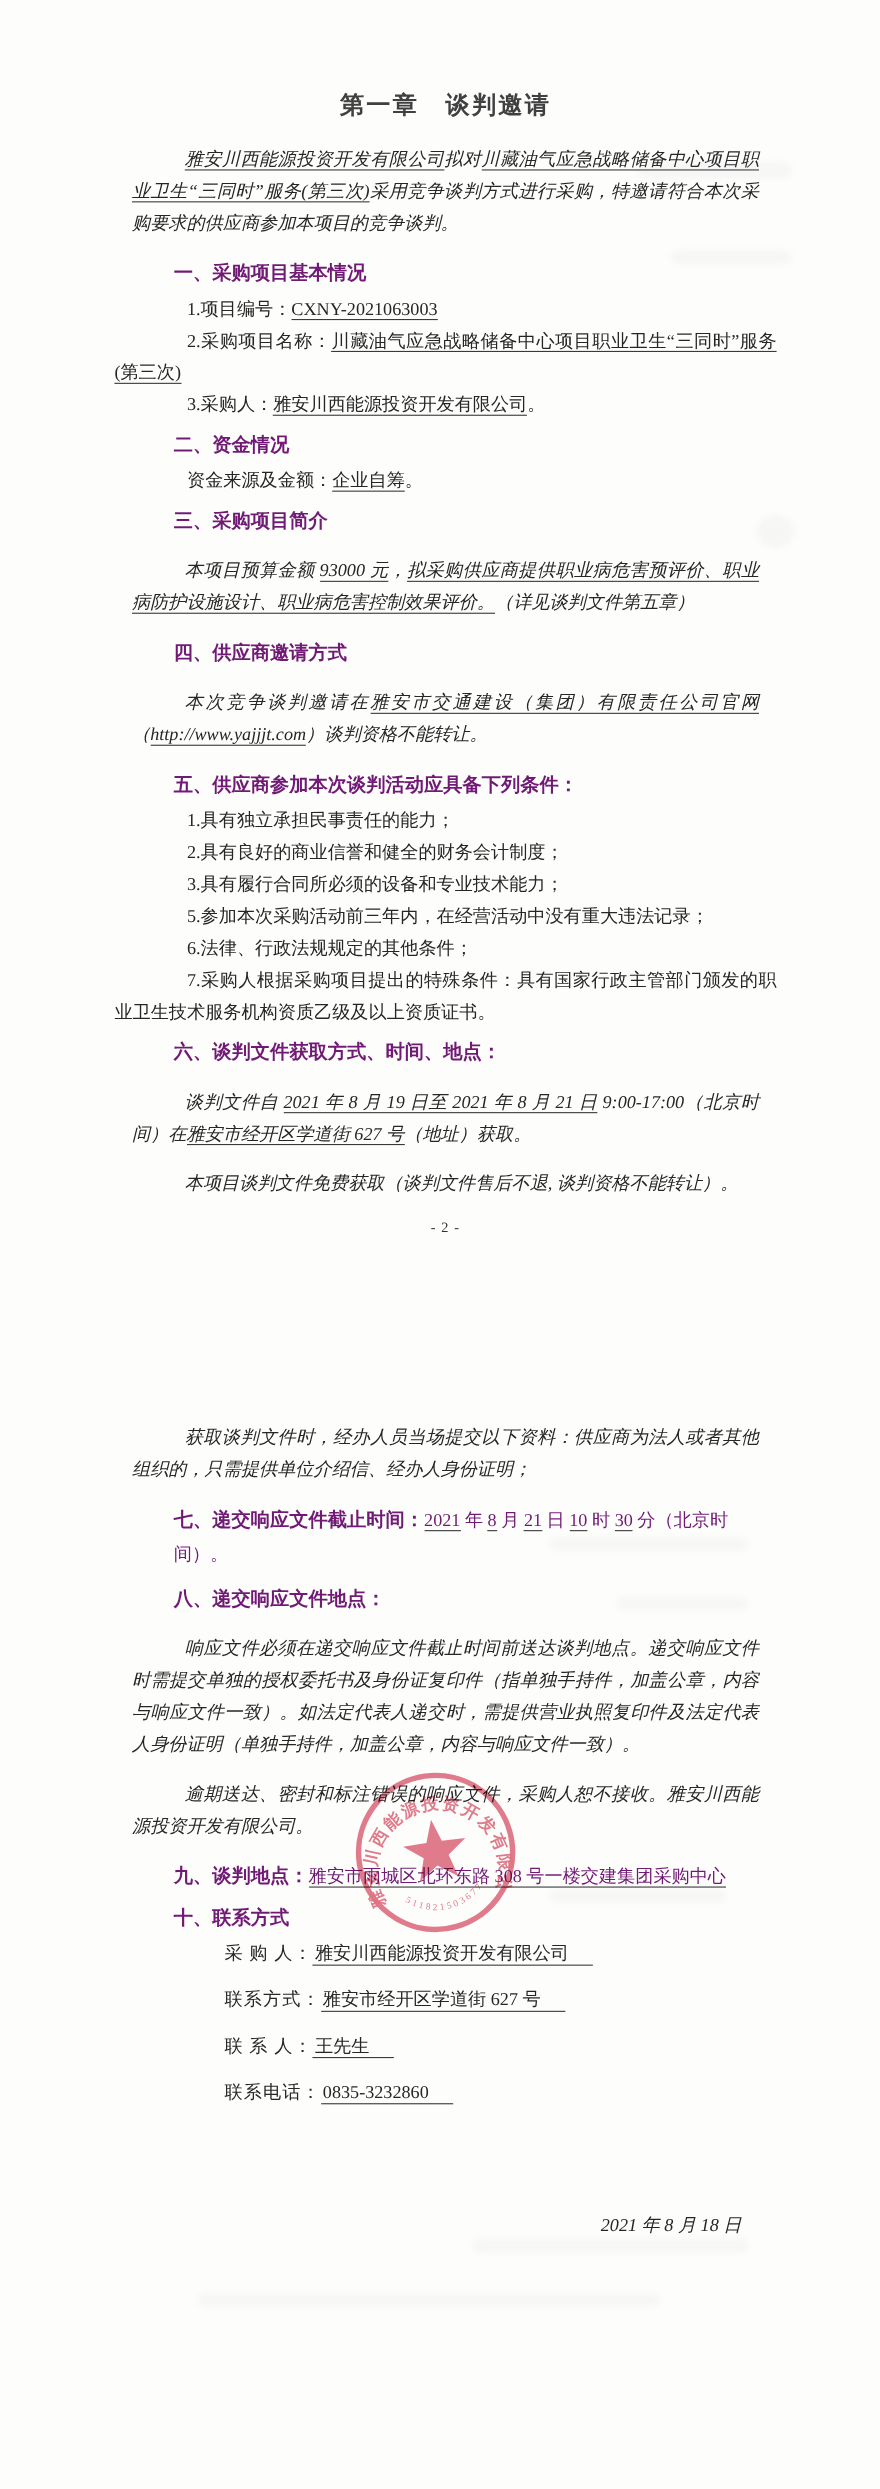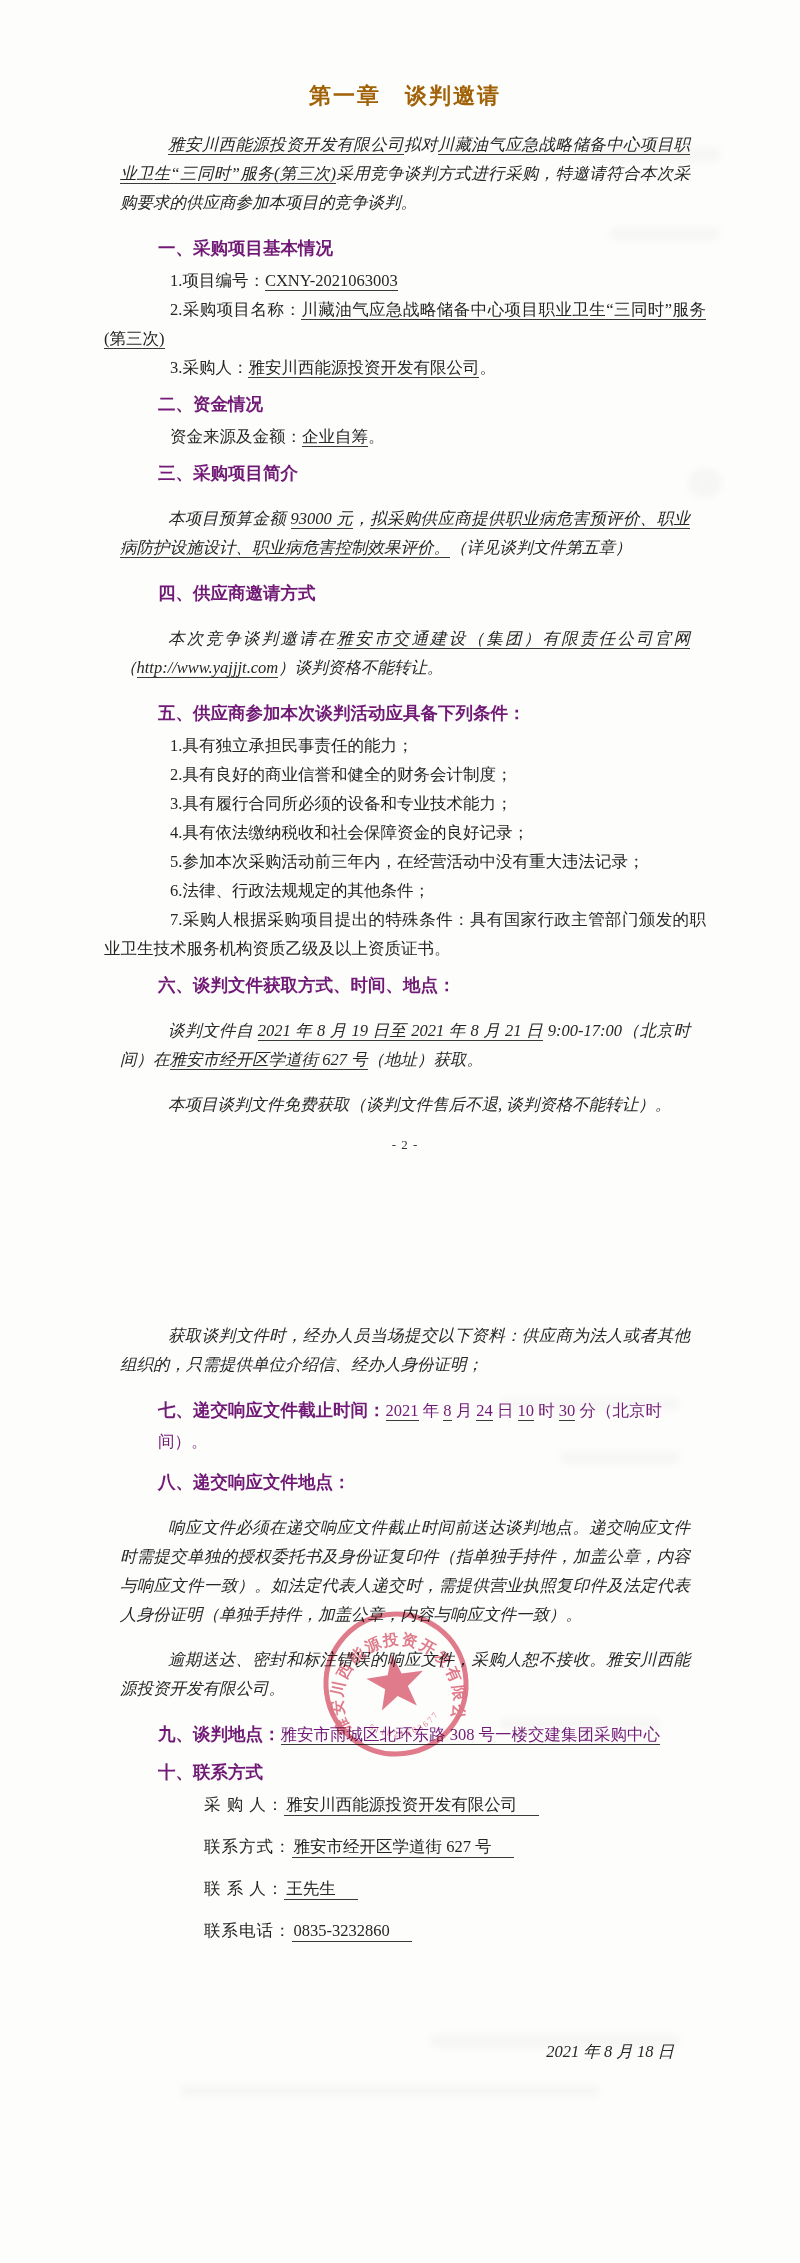--- a/index.html
+++ b/index.html
@@ -10,21 +10,21 @@
     background:#fdfdfc;
     overflow:hidden;
     font-family:"Liberation Serif","DejaVu Serif",serif;
     font-size:16.5px;line-height:29px;color:#262626;
   }
   .content{padding:80px 94px 0 104px;}
   .doc-title{
     text-align:center;
     font-family:"Liberation Sans","DejaVu Sans",sans-serif;
     font-weight:bold;font-size:22px;letter-spacing:2px;
-    color:#a16207;margin:0 0 18px 0;line-height:32px;
+    color:#404040;margin:0 0 18px 0;line-height:32px;
   }
   .p{margin:16px;text-indent:48px;text-align:justify;font-style:italic;}
   .noindent{text-indent:0;}
   .sec{
     font-family:"Liberation Sans","DejaVu Sans",sans-serif;
     font-weight:bold;font-size:17.5px;color:#701a75;
     margin:7px 0 3px 0;padding-left:54px;line-height:30px;
   }
   .sec .val{font-family:"Liberation Serif","DejaVu Serif",serif;font-weight:normal;font-size:16.5px;}
   .num{margin:0;padding-left:66px;text-align:justify;}
@@ -75,36 +75,35 @@
     <h2 class="sec">三、采购项目简介</h2>
     <p class="p"><span>本项目预算金额 </span><span class="u">93000 元</span><span>，</span><span class="u">拟采购供应商提供职业病危害预评价、职业病防护设施设计、职业病危害控制效果评价。</span><span>（详见谈判文件第五章）</span></p>
 
     <h2 class="sec">四、供应商邀请方式</h2>
     <p class="p"><span>本次竞争谈判邀请在</span><span class="u">雅安市交通建设（集团）有限责任公司官网</span><span>（</span><span class="u">http://www.yajjjt.com</span><span>）谈判资格不能转让。</span></p>
 
     <h2 class="sec">五、供应商参加本次谈判活动应具备下列条件：</h2>
     <p class="num">1.具有独立承担民事责任的能力；</p>
     <p class="num">2.具有良好的商业信誉和健全的财务会计制度；</p>
     <p class="num">3.具有履行合同所必须的设备和专业技术能力；</p>
-    <p class="num">4.具有依法缴纳税收和社会保障资金的良好记录；</p>
     <p class="num">5.参加本次采购活动前三年内，在经营活动中没有重大违法记录；</p>
     <p class="num">6.法律、行政法规规定的其他条件；</p>
     <p class="num wrap">7.采购人根据采购项目提出的特殊条件：具有国家行政主管部门颁发的职业卫生技术服务机构资质乙级及以上资质证书。</p>
 
     <h2 class="sec">六、谈判文件获取方式、时间、地点：</h2>
     <p class="p"><span>谈判文件自 </span><span class="u">2021 年 8 月 19 日至 2021 年 8 月 21 日</span><span> 9:00-17:00（北京时间）在</span><span class="u">雅安市经开区学道街 627 号</span><span>（地址）获取。</span></p>
     <p class="p">本项目谈判文件免费获取（谈判文件售后不退, 谈判资格不能转让）。</p>
 
     <div class="pageno">- 2 -</div>
 
     <div class="page-gap"></div>
 
     <p class="p">获取谈判文件时，经办人员当场提交以下资料：供应商为法人或者其他组织的，只需提供单位介绍信、经办人身份证明；</p>
 
-    <h2 class="sec" style="margin-top:10px;"><span>七、递交响应文件截止时间：</span><span class="val"><span class="u">2021</span><span> 年 </span><span class="u">8</span><span> 月 </span><span class="u">24</span><span> 日 </span><span class="u">10</span><span> 时 </span><span class="u">30</span><span> 分（北京时间）。</span></span></h2>
+    <h2 class="sec" style="margin-top:10px;"><span>七、递交响应文件截止时间：</span><span class="val"><span class="u">2021</span><span> 年 </span><span class="u">8</span><span> 月 </span><span class="u">21</span><span> 日 </span><span class="u">10</span><span> 时 </span><span class="u">30</span><span> 分（北京时间）。</span></span></h2>
 
     <h2 class="sec" style="margin-top:10px;">八、递交响应文件地点：</h2>
     <p class="p">响应文件必须在递交响应文件截止时间前送达谈判地点。递交响应文件时需提交单独的授权委托书及身份证复印件（指单独手持件，加盖公章，内容与响应文件一致）。如法定代表人递交时，需提供营业执照复印件及法定代表人身份证明（单独手持件，加盖公章，内容与响应文件一致）。</p>
     <p class="p">逾期送达、密封和标注错误的响应文件，采购人恕不接收。雅安川西能源投资开发有限公司。</p>
 
     <h2 class="sec" style="margin-top:10px;"><span>九、谈判地点：</span><span class="val u">雅安市雨城区北环东路 308 号一楼交建集团采购中心</span></h2>
 
     <h2 class="sec">十、联系方式</h2>
 
     <div class="contact-row"><span class="clabel">采 购 人：</span><span class="cvalue">雅安川西能源投资开发有限公司</span></div>

